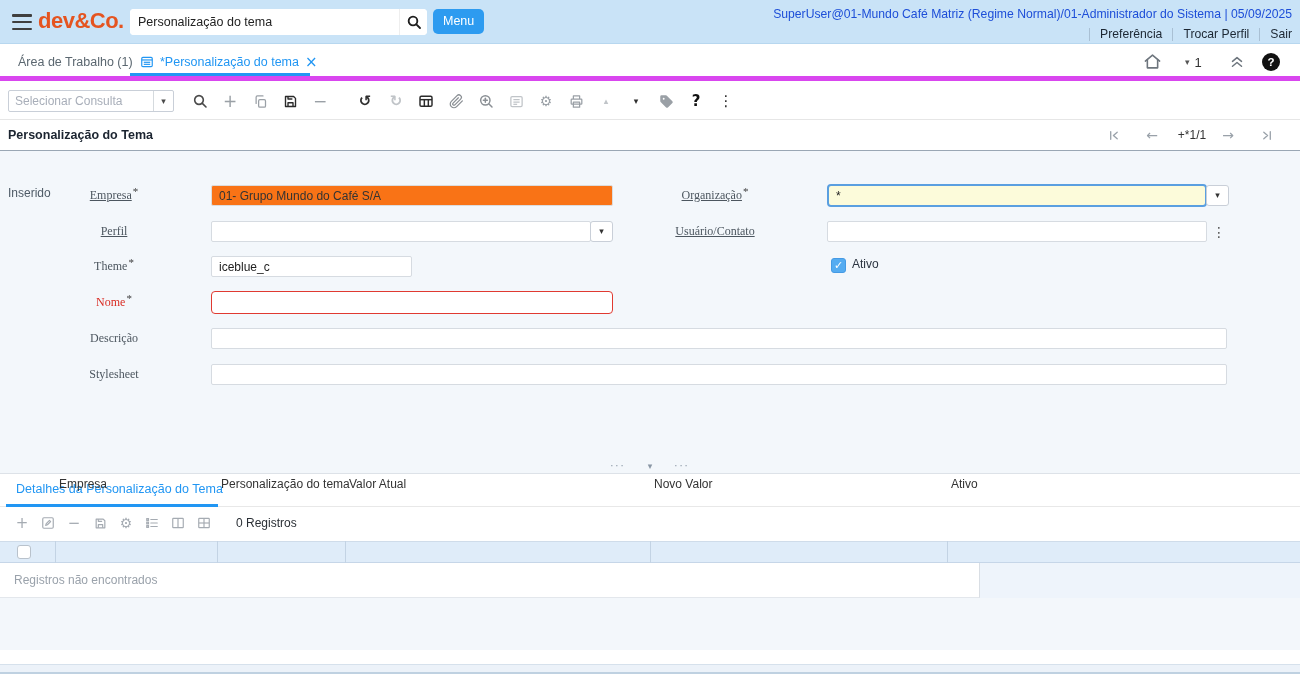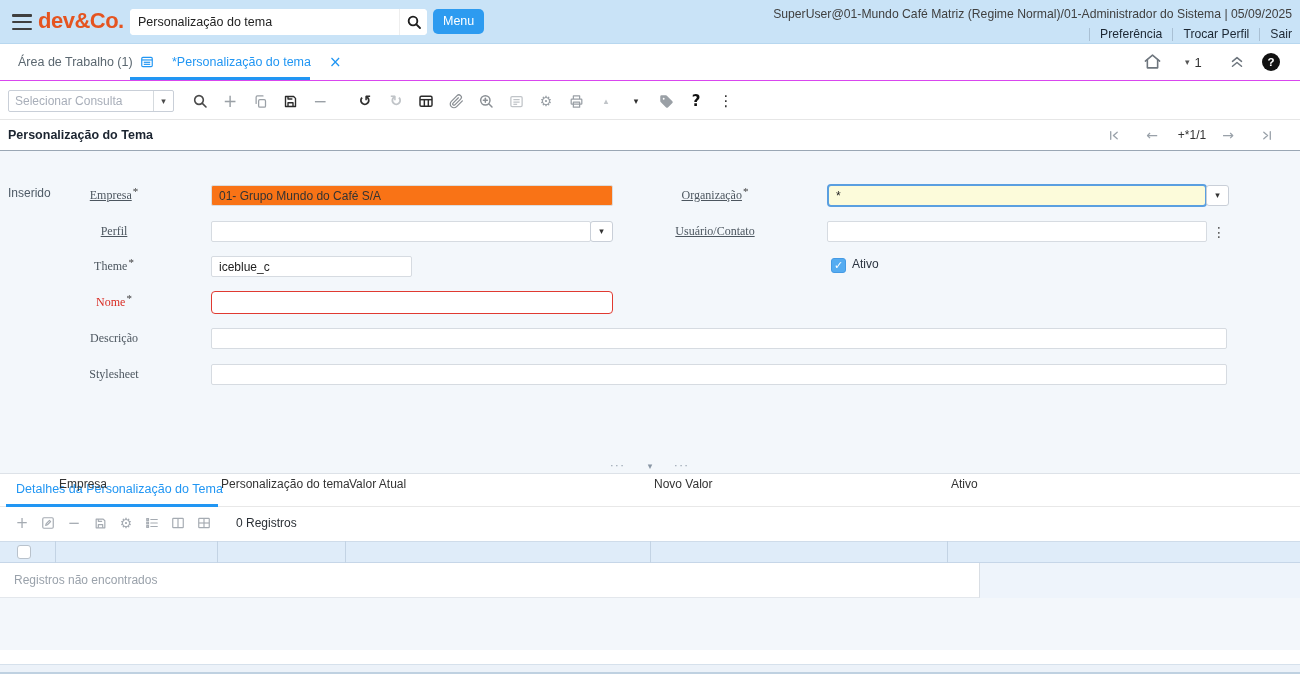--- a/index.html
+++ b/index.html
@@ -5,43 +5,43 @@
   * { box-sizing: border-box; margin: 0; padding: 0; }
   html,body { width:1300px; height:674px; }
   body { font-family:"Liberation Sans", sans-serif; background:#fff; overflow:hidden; }
   .app { position:relative; width:1300px; height:674px; overflow:hidden; background:#fff; font-size:12px; color:#333; }
   button { background:none; border:0; padding:0; cursor:pointer; font:inherit; color:inherit; }
   input { font-family:"Liberation Sans", sans-serif; }
   .g { font-family:"DejaVu Sans", sans-serif; line-height:1; }
 
   
   .topbar   { position:absolute; left:0; top:0;   width:1300px; height:44px; background:#c9e3f7; border-bottom:1px solid #b7d7ef; }
-  .tabbar   { position:absolute; left:0; top:44px;  width:1300px; height:37px; background:#fff; border-bottom:1px solid #d946ef; }
+  .tabbar   { position:absolute; left:0; top:44px;  width:1300px; height:37px; background:#fff; border-bottom:5px solid #d946ef; }
   .toolbar  { position:absolute; left:0; top:81px;  width:1300px; height:39px; background:#fff; border-bottom:1px solid #e6e6e6; }
   .titlebar { position:absolute; left:0; top:120px; width:1300px; height:31px; background:#fff; border-bottom:1px solid #9aa7b4; }
   .workarea { position:absolute; left:0; top:151px; width:1300px; height:322px; background:#f3f7fb; }
   .detail   { position:absolute; left:0; top:473px; width:1300px; height:177px; background:#fff; border-top:1px solid #dde2e8; }
   .south    { position:absolute; left:0; top:650px; width:1300px; height:14px; background:#fff; }
   .footer   { position:absolute; left:0; top:664px; width:1300px; height:10px; background:#ecf2f9; border-top:1px solid #d6e1ec; border-bottom:2px solid #bfd1e1; }
 
   
   .hamburger { position:absolute; left:12px; top:14px; width:20px; height:16px; display:flex; flex-direction:column; justify-content:space-between; }
   .hamburger div { height:2.5px; background:#3f3f3f; border-radius:1px; }
   .logo { position:absolute; left:38px; top:8px; font-size:22px; font-weight:800; color:#e55420; letter-spacing:-0.5px; }
   .searchbox { position:absolute; left:130px; top:9px; width:297px; height:26px; background:#fff; border-radius:4px; display:flex; align-items:center; overflow:hidden; }
   .searchbox input { flex:1; border:0; outline:none; height:100%; padding:0 8px; font-size:12.5px; color:#222; }
   .searchbox .sbtn { width:28px; height:26px; display:flex; align-items:center; justify-content:center; border-left:1px solid #eee; background:#fff; }
   .menu-btn { position:absolute; left:433px; top:9px; height:25px; padding:0 10px; background:#2d9bf0; border-radius:5px; color:#fff; font-size:12.5px; line-height:25px; }
-  .session { position:absolute; right:8px; top:7px; font-size:12.2px; color:#404040; }
+  .session { position:absolute; right:8px; top:7px; font-size:12.2px; color:#1d4ed8; }
   .sesslinks { position:absolute; right:8px; top:27px; display:flex; align-items:center; font-size:12.2px; color:#1c2733; }
   .sesslinks .sep { width:1px; height:13px; background:#a9c0d4; margin:0 10px; }
 
   
   .tab-ws { position:absolute; left:18px; top:0; height:36px; line-height:36px; color:#5b6770; font-size:12.5px; }
-  .tab-active { position:absolute; left:140px; top:0; height:36px; display:flex; align-items:center; gap:18px; color:#2196f3; font-size:12.5px; }
+  .tab-active { position:absolute; left:140px; top:0; height:36px; display:flex; align-items:center; gap:6px; color:#2196f3; font-size:12.5px; }
   .tab-underline { position:absolute; left:130px; bottom:0; width:180px; height:3px; background:#2196f3; }
   .tab-close { color:#2196f3; font-size:15px; }
   .homebtn { position:absolute; left:1143px; top:8px; }
   .deskgrp { position:absolute; left:1185px; top:0; height:36px; display:flex; align-items:center; gap:5px; }
   .deskgrp .car { font-size:9px; color:#555; }
   .deskgrp .num { font-size:13px; color:#333; }
   .chevbtn { position:absolute; left:1228px; top:8px; }
   .helpbtn { position:absolute; left:1262px; top:9px; width:18px; height:18px; border-radius:50%; background:#111; color:#fff; font-weight:bold; font-size:11.5px; display:flex; align-items:center; justify-content:center; }
 
   

